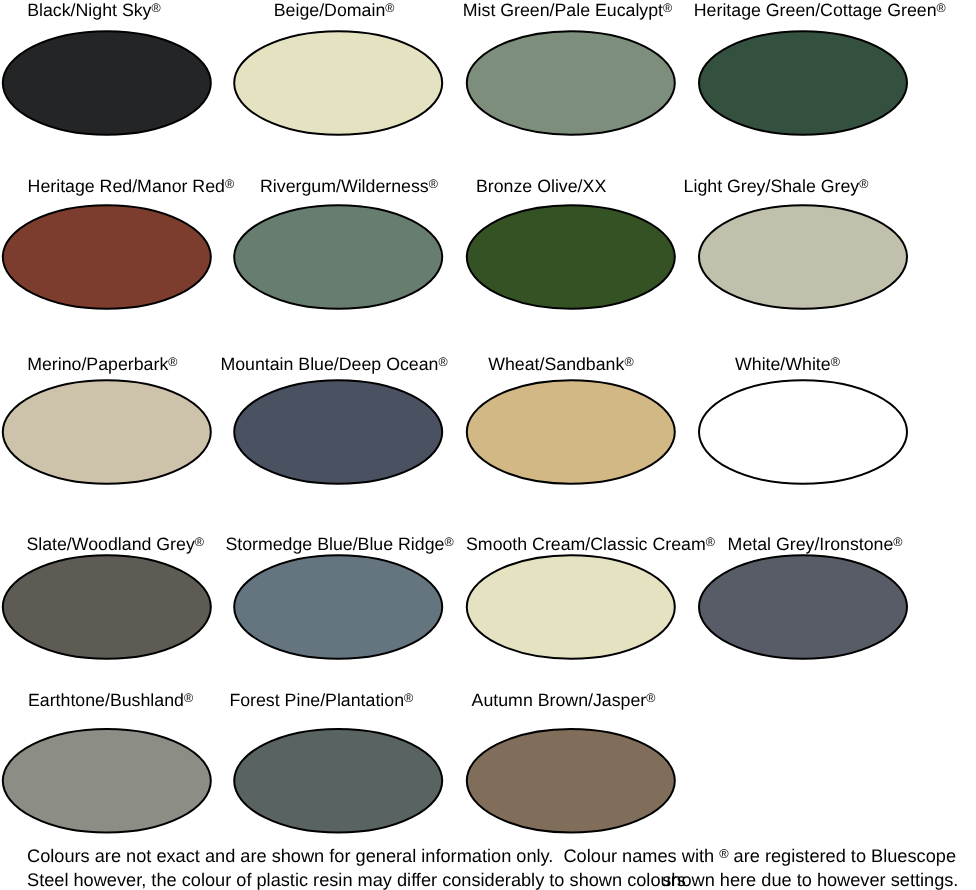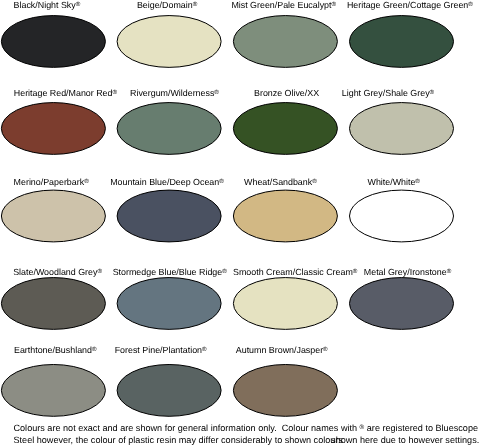--- a/index.html
+++ b/index.html
@@ -42,21 +42,21 @@
       <ellipse cx="169.1" cy="390.4" rx="52" ry="25.9" fill="#596362" stroke="#000000" stroke-width="1"></ellipse>
       <ellipse cx="285.4" cy="390.4" rx="52" ry="25.9" fill="#806e5b" stroke="#000000" stroke-width="1"></ellipse>
     </svg>
   <div id="label-layer">
       <div class="label" style="left: 13.6px; top: 0px;">Black/Night Sky<span class="reg">®</span></div>
       <div class="label" style="left: 136.9px; top: 0px;">Beige/Domain<span class="reg">®</span></div>
       <div class="label" style="left: 231.4px; top: 0px;">Mist Green/Pale Eucalypt<span class="reg">®</span></div>
       <div class="label" style="left: 346.9px; top: 0px;">Heritage Green/Cottage Green<span class="reg">®</span></div>
       <div class="label" style="left: 13.8px; top: 88.3px;">Heritage Red/Manor Red<span class="reg">®</span></div>
       <div class="label" style="left: 130px; top: 88.3px;">Rivergum/Wilderness<span class="reg">®</span></div>
-      <div class="label" style="left: 254px; top: 88.3px; text-align: right;">Bronze Olive/XX</div>
+      <div class="label" style="left: 238px; top: 88.3px; text-align: right;">Bronze Olive/XX</div>
       <div class="label" style="left: 341.8px; top: 88.3px;">Light Grey/Shale Grey<span class="reg">®</span></div>
       <div class="label" style="left: 13.6px; top: 177.3px;">Merino/Paperbark<span class="reg">®</span></div>
       <div class="label" style="left: 110.2px; top: 177.3px;">Mountain Blue/Deep Ocean<span class="reg">®</span></div>
       <div class="label" style="left: 244.1px; top: 177.3px;">Wheat/Sandbank<span class="reg">®</span></div>
       <div class="label" style="left: 367.5px; top: 177.3px;">White/White<span class="reg">®</span></div>
       <div class="label" style="left: 13.2px; top: 266.7px;">Slate/Woodland Grey<span class="reg">®</span></div>
       <div class="label" style="left: 112.7px; top: 266.7px;">Stormedge Blue/Blue Ridge<span class="reg">®</span></div>
       <div class="label" style="left: 233px; top: 266.7px;">Smooth Cream/Classic Cream<span class="reg">®</span></div>
       <div class="label" style="left: 363.8px; top: 266.7px;">Metal Grey/Ironstone<span class="reg">®</span></div>
       <div class="label" style="left: 14px; top: 344.7px;">Earthtone/Bushland<span class="reg">®</span></div>

